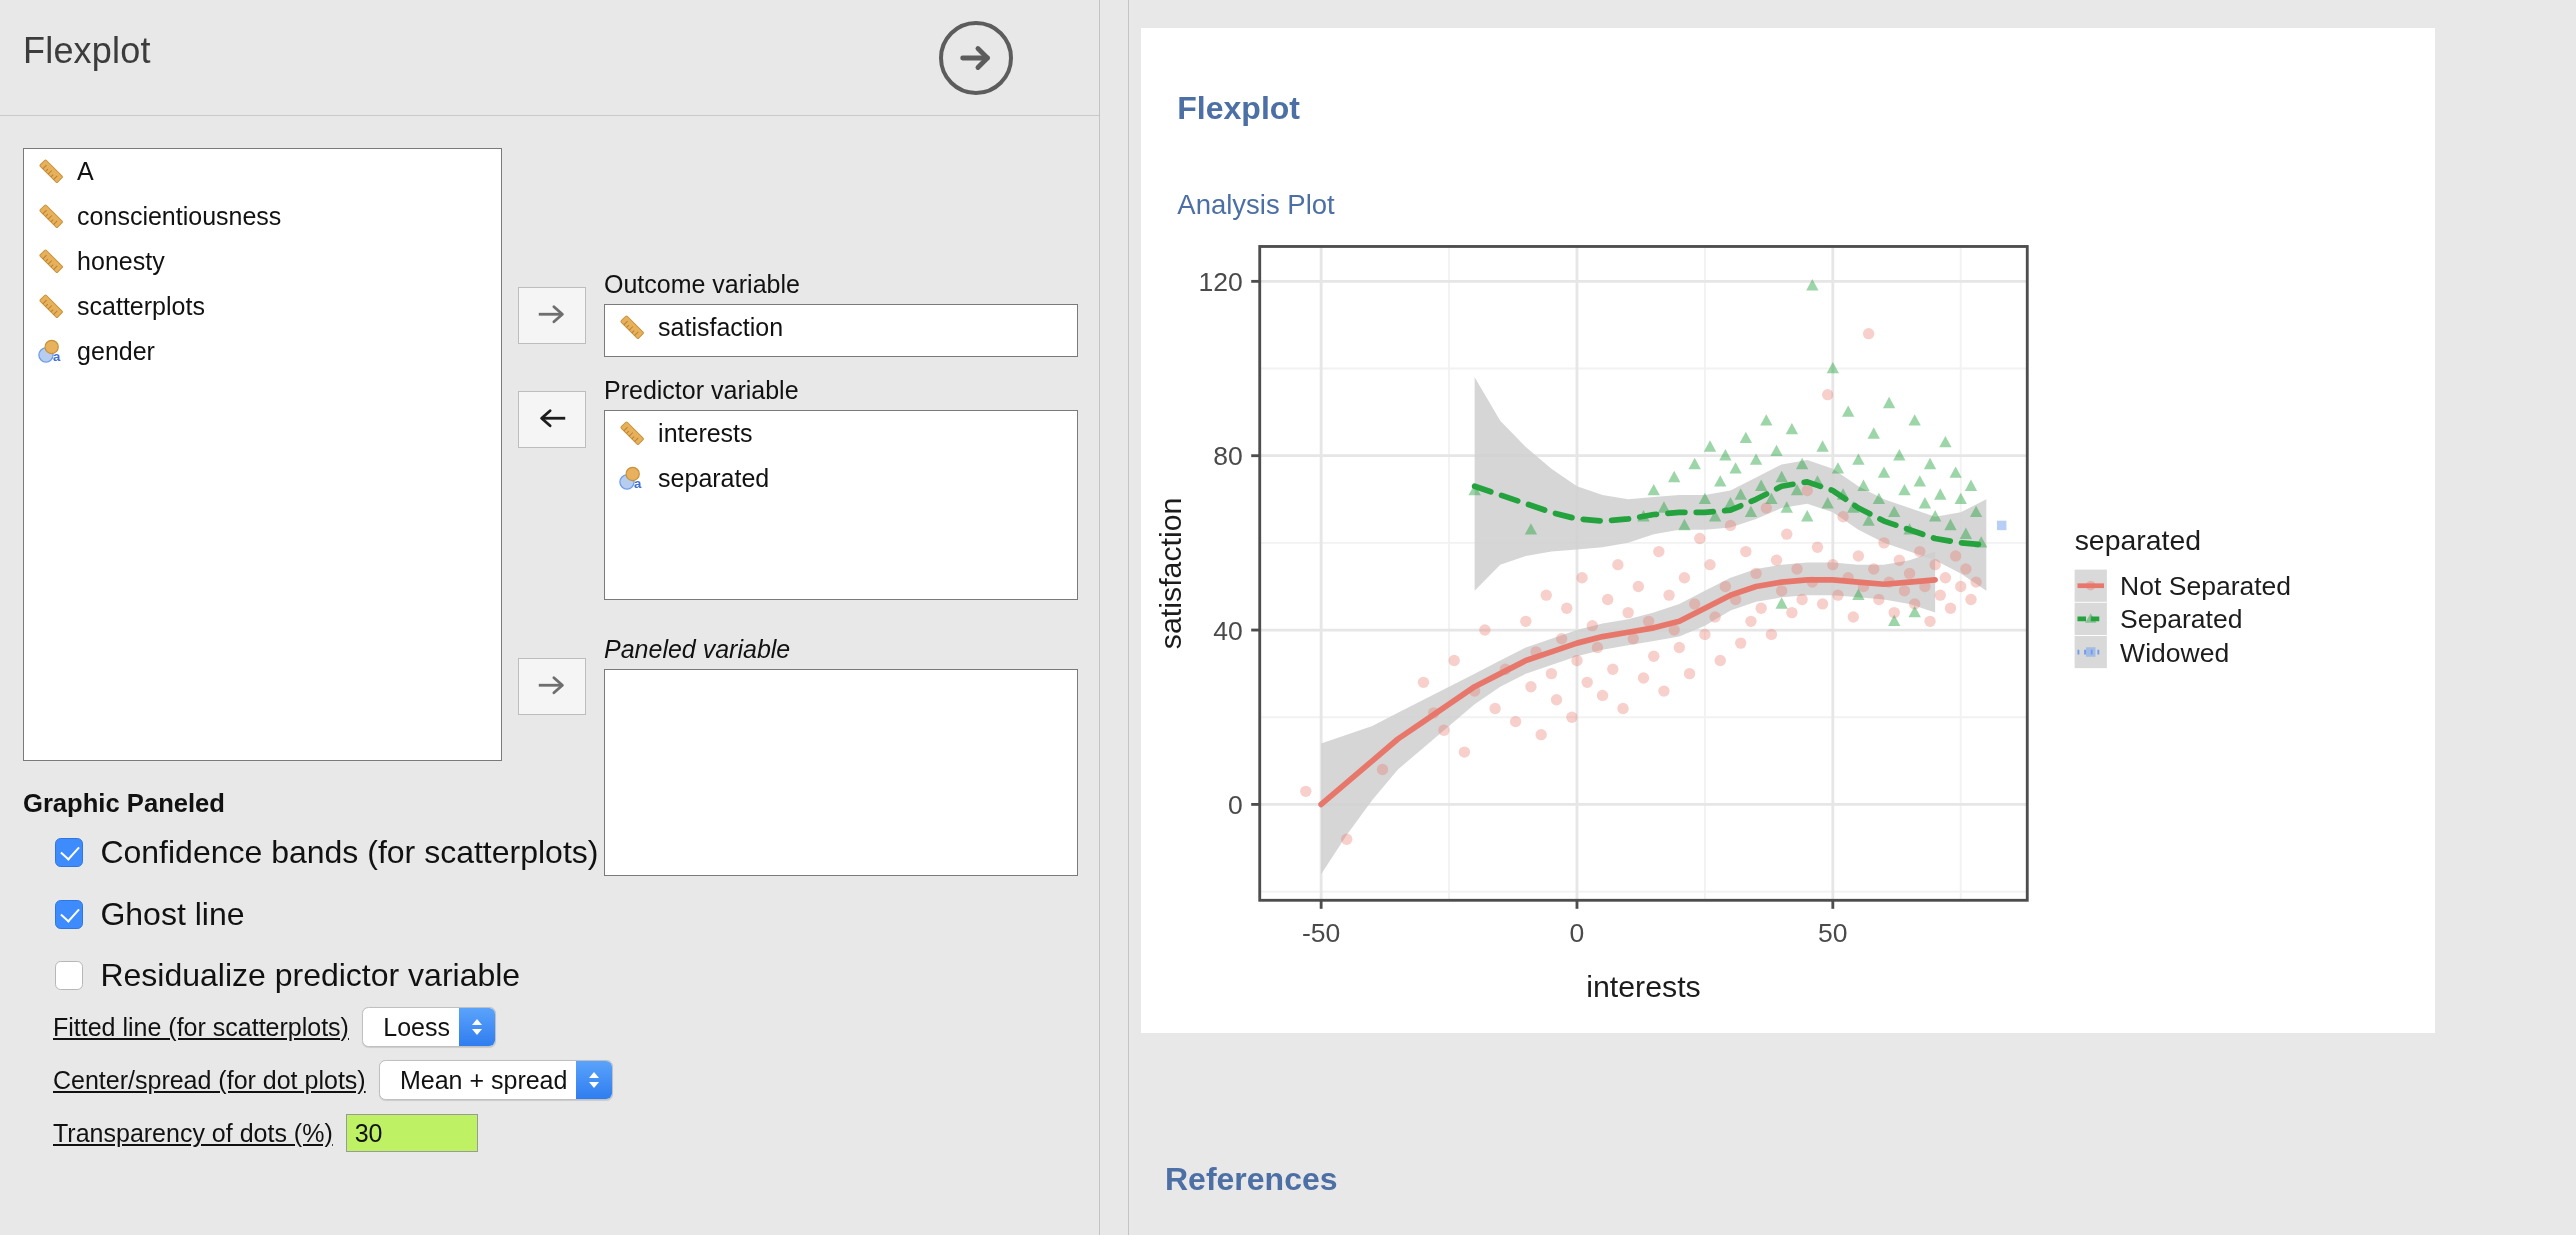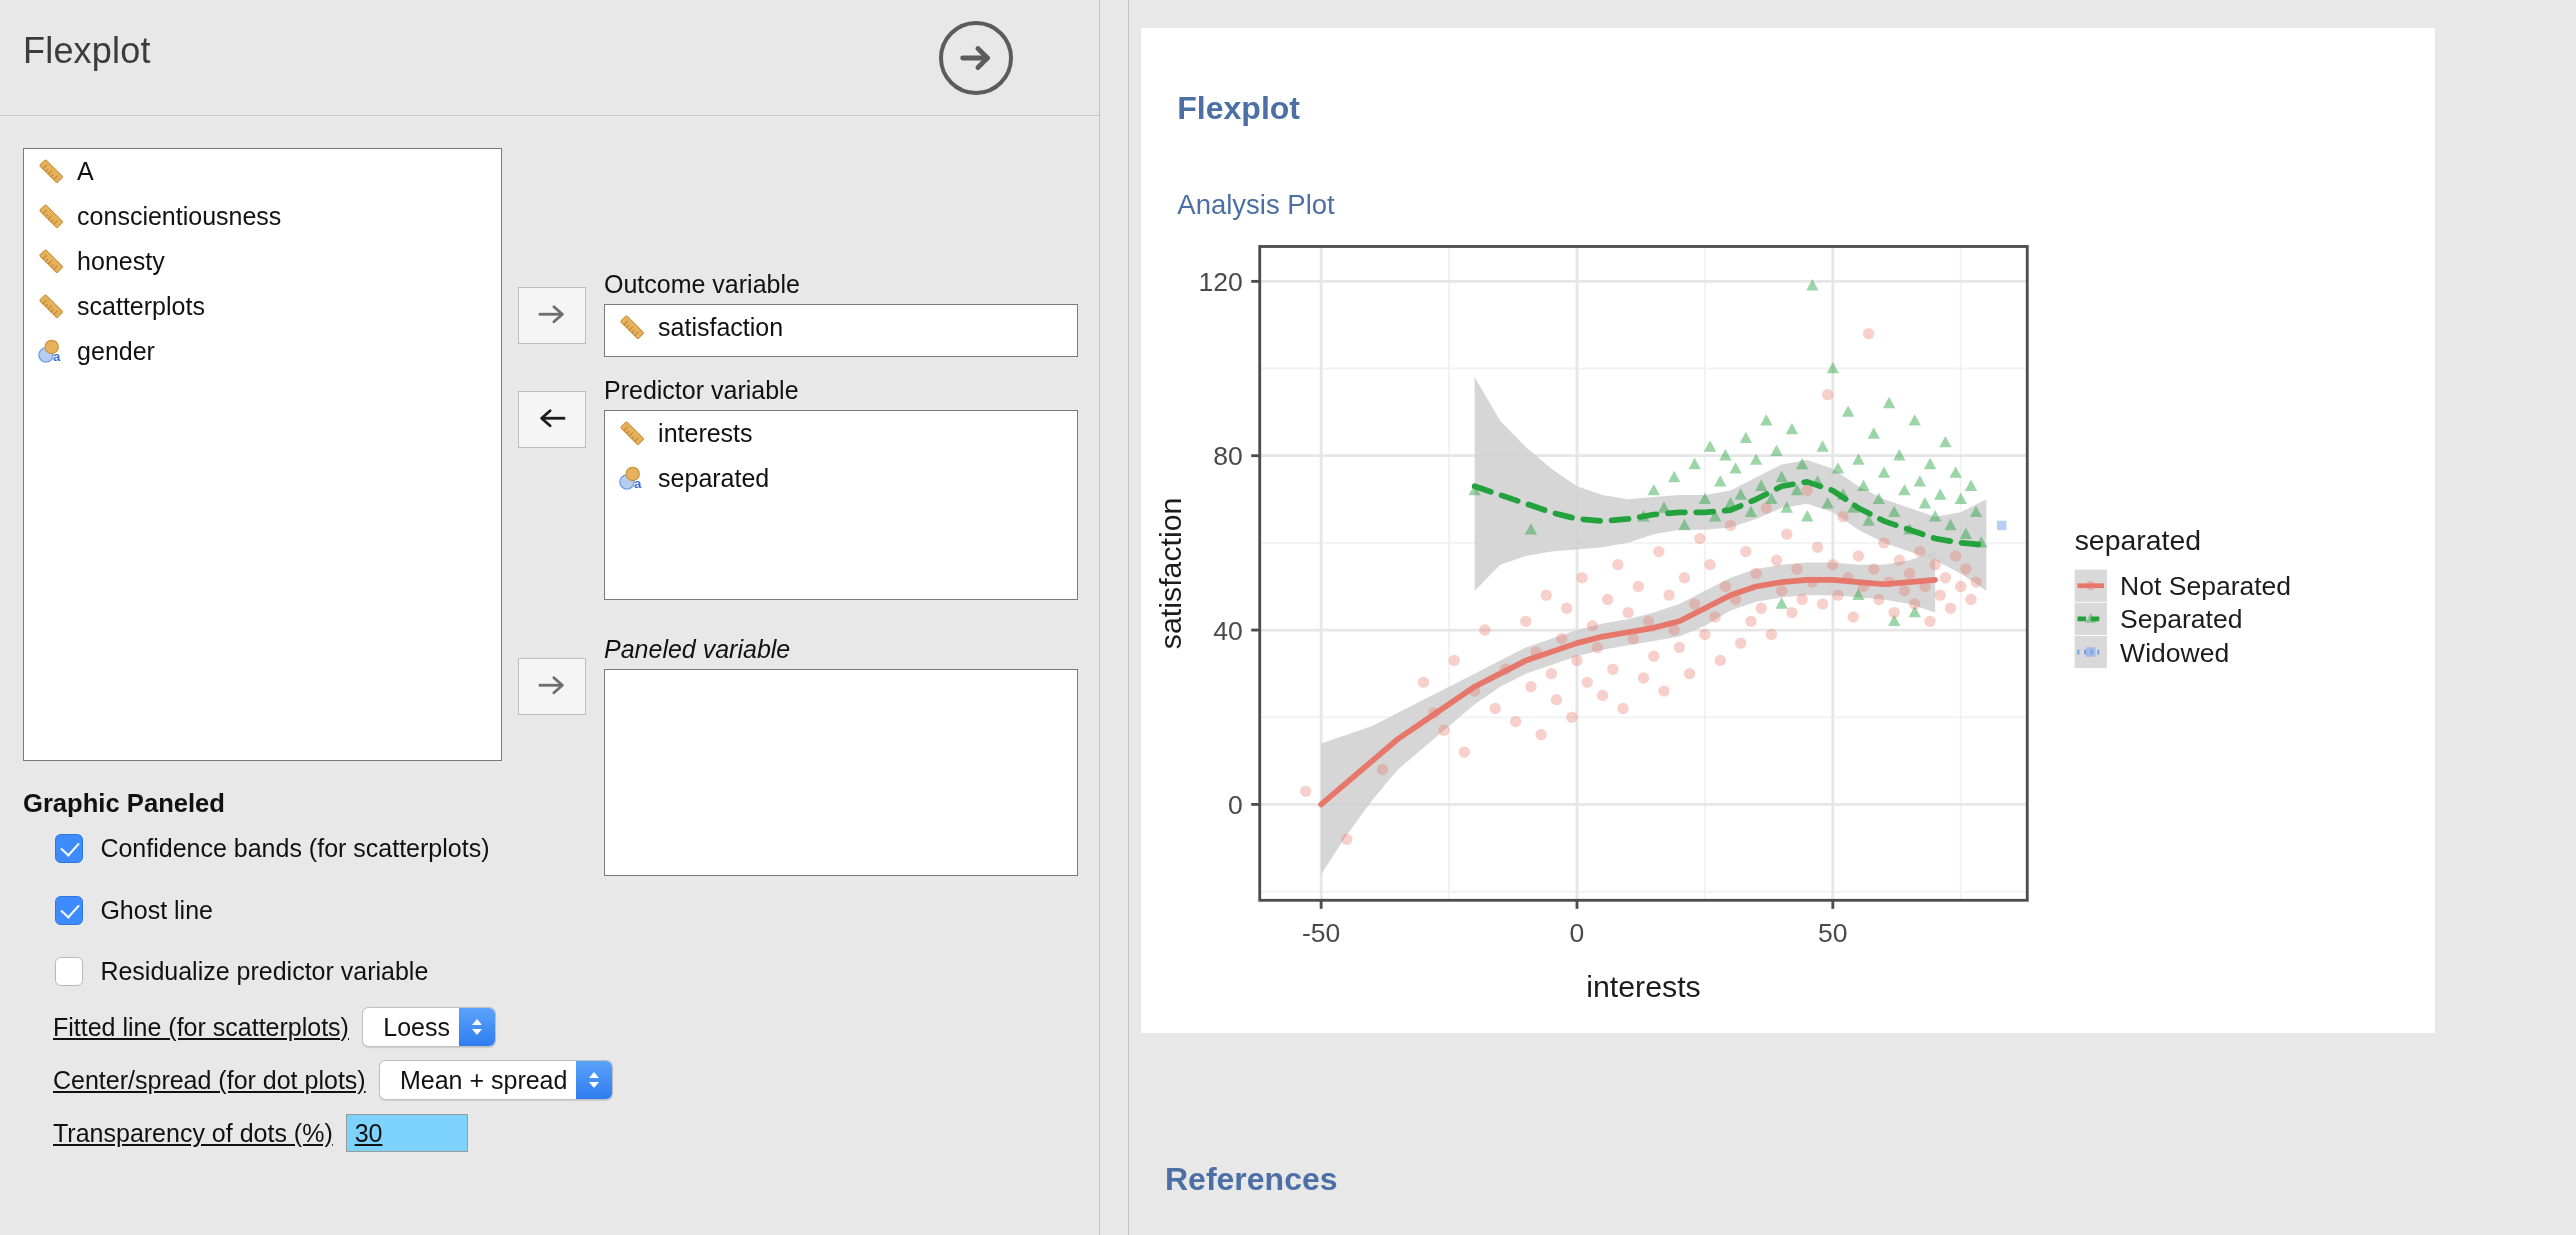--- a/index.html
+++ b/index.html
@@ -83,21 +83,21 @@
 
   
   .go-title {
     position: absolute; left: 23px; top: 789px;
     font-size: 25.6px; font-weight: bold; color: #111;
   }
   .opt-check {
     position: absolute; left: 55px;
     display: flex; align-items: center; gap: 17px;
   }
-  .opt-check .lbl { font-size: 25px; color: #111; }
+  .opt-check .lbl { font-size: 32px; color: #111; }
   .cbx {
     width: 28.4px; height: 28.4px; border-radius: 5.7px;
     border: 0.9px solid #b7b7b7; background: #fff;
     display:flex; align-items:center; justify-content:center;
     cursor: pointer; flex: 0 0 28.4px;
   }
   .cbx.on { background: #3d8bfd; border-color: #2f76e0; }
   .cbx.on::after {
     content: ""; display: block;
     width: 8.5px; height: 15px;
@@ -123,23 +123,23 @@
     background: linear-gradient(#5aa3fb,#2f7df0);
     border-radius: 0 5.7px 5.7px 0;
     display: flex; flex-direction: column;
     align-items: center; justify-content: center; gap: 3.8px;
   }
   .chev { width: 0; height: 0; border-left: 5.7px solid transparent; border-right: 5.7px solid transparent; }
   .chev.up   { border-bottom: 6.6px solid #fff; }
   .chev.down { border-top: 6.6px solid #fff; }
 
   .num-input {
-    width: 122px; height: 38px; background: #7dd3fc;
+    width: 132px; height: 38px; background: #bef264;
     border: 0.9px solid #9a9a9a; font-size: 25px; color: #111;
-    padding: 0 7.6px; line-height: 36px; text-decoration: underline;
+    padding: 0 7.6px; line-height: 36px;
   }
 
   
   .divider { flex: 0 0 30px; width: 30px; height: 1236px; background: #e8e8e8;
              border-left: 1.9px solid #c4c4c4; border-right: 1.9px solid #c4c4c4; }
 
   
   .right-panel { position: relative; flex: 1 1 auto; height: 1236px; background: #e8e8e8; }
   .result-card {
     position: absolute; left: 12.3px; top: 28.4px;

